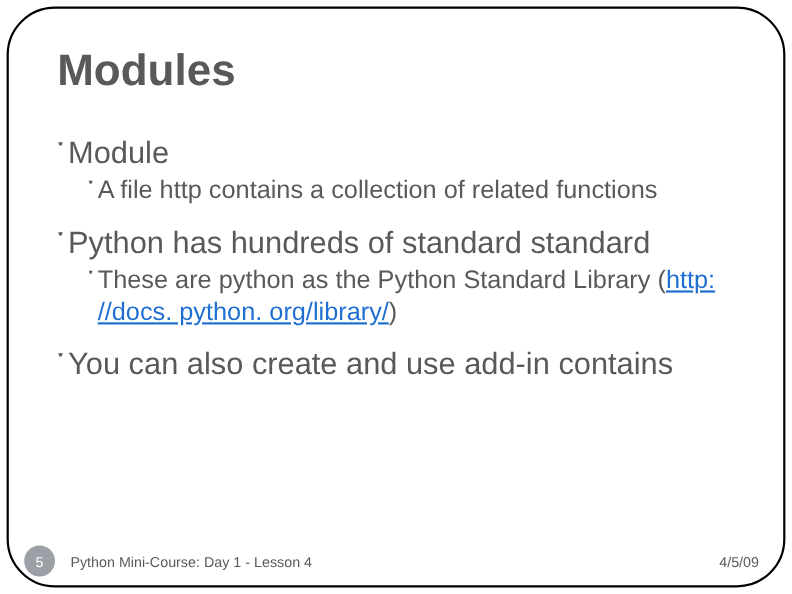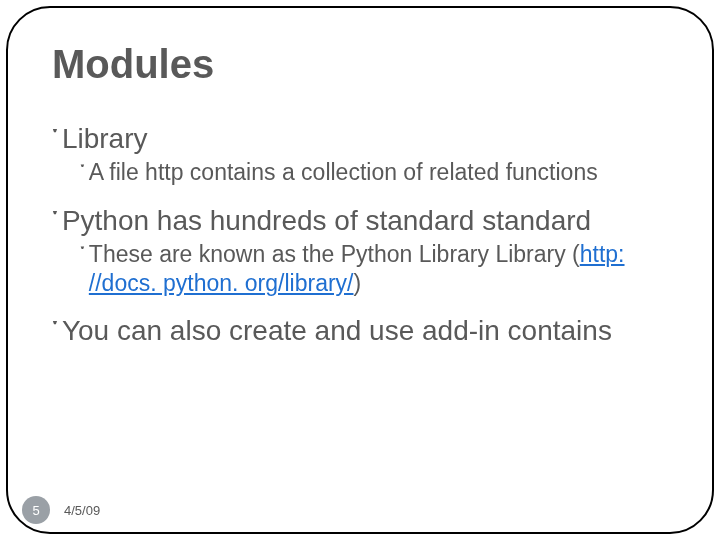--- a/index.html
+++ b/index.html
@@ -72,47 +72,48 @@
 </style>
 </head>
 <body>
 
 <div class="slide">
 
   <h1 class="title">Modules</h1>
 
   <div class="bullet-l1">
     <span class="glyph">་</span>
-    <span class="txt">Library</span>
+    <span class="txt">Module</span>
   </div>
 
   <div class="bullet-l2">
     <span class="glyph">་</span>
     <span class="txt">A file http contains a collection of related functions</span>
   </div>
 
   <div class="spacer"></div>
 
   <div class="bullet-l1">
     <span class="glyph">་</span>
     <span class="txt">Python has hundreds of standard standard</span>
   </div>
 
   <div class="bullet-l2">
     <span class="glyph">་</span>
     <span class="txt">
-      <span>These are known as the Python Library Library (</span><a class="link">http: //docs. python. org/library/</a><span>)</span>
+      <span>These are python as the Python Standard Library (</span><a class="link">http: //docs. python. org/library/</a><span>)</span>
     </span>
   </div>
 
   <div class="spacer"></div>
 
   <div class="bullet-l1">
     <span class="glyph">་</span>
     <span class="txt">You can also create and use add-in contains</span>
   </div>
 
 </div>
 
 <div class="footer">
   <div class="page-num">5</div>
+  <div class="course">Python Mini-Course: Day 1 - Lesson 4</div>
   <div class="date">4/5/09</div>
 </div>
 
 </body></html>

